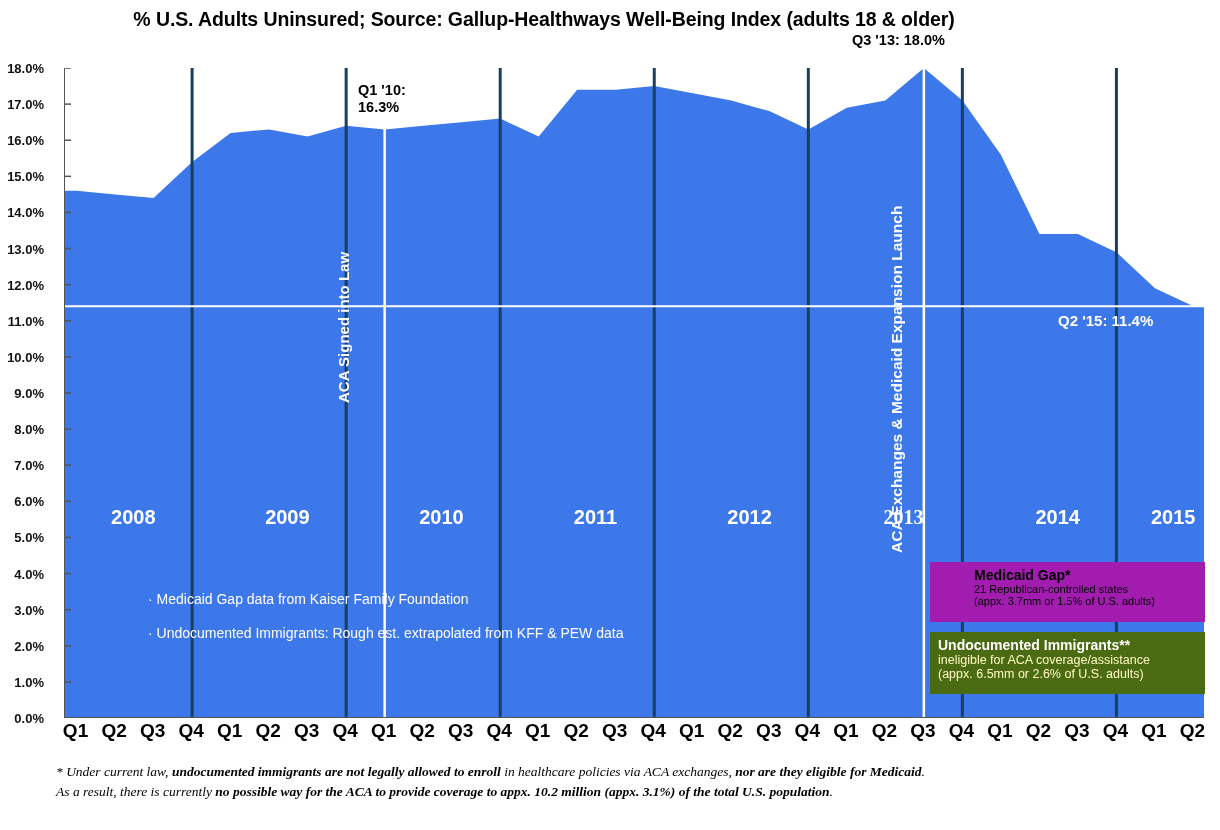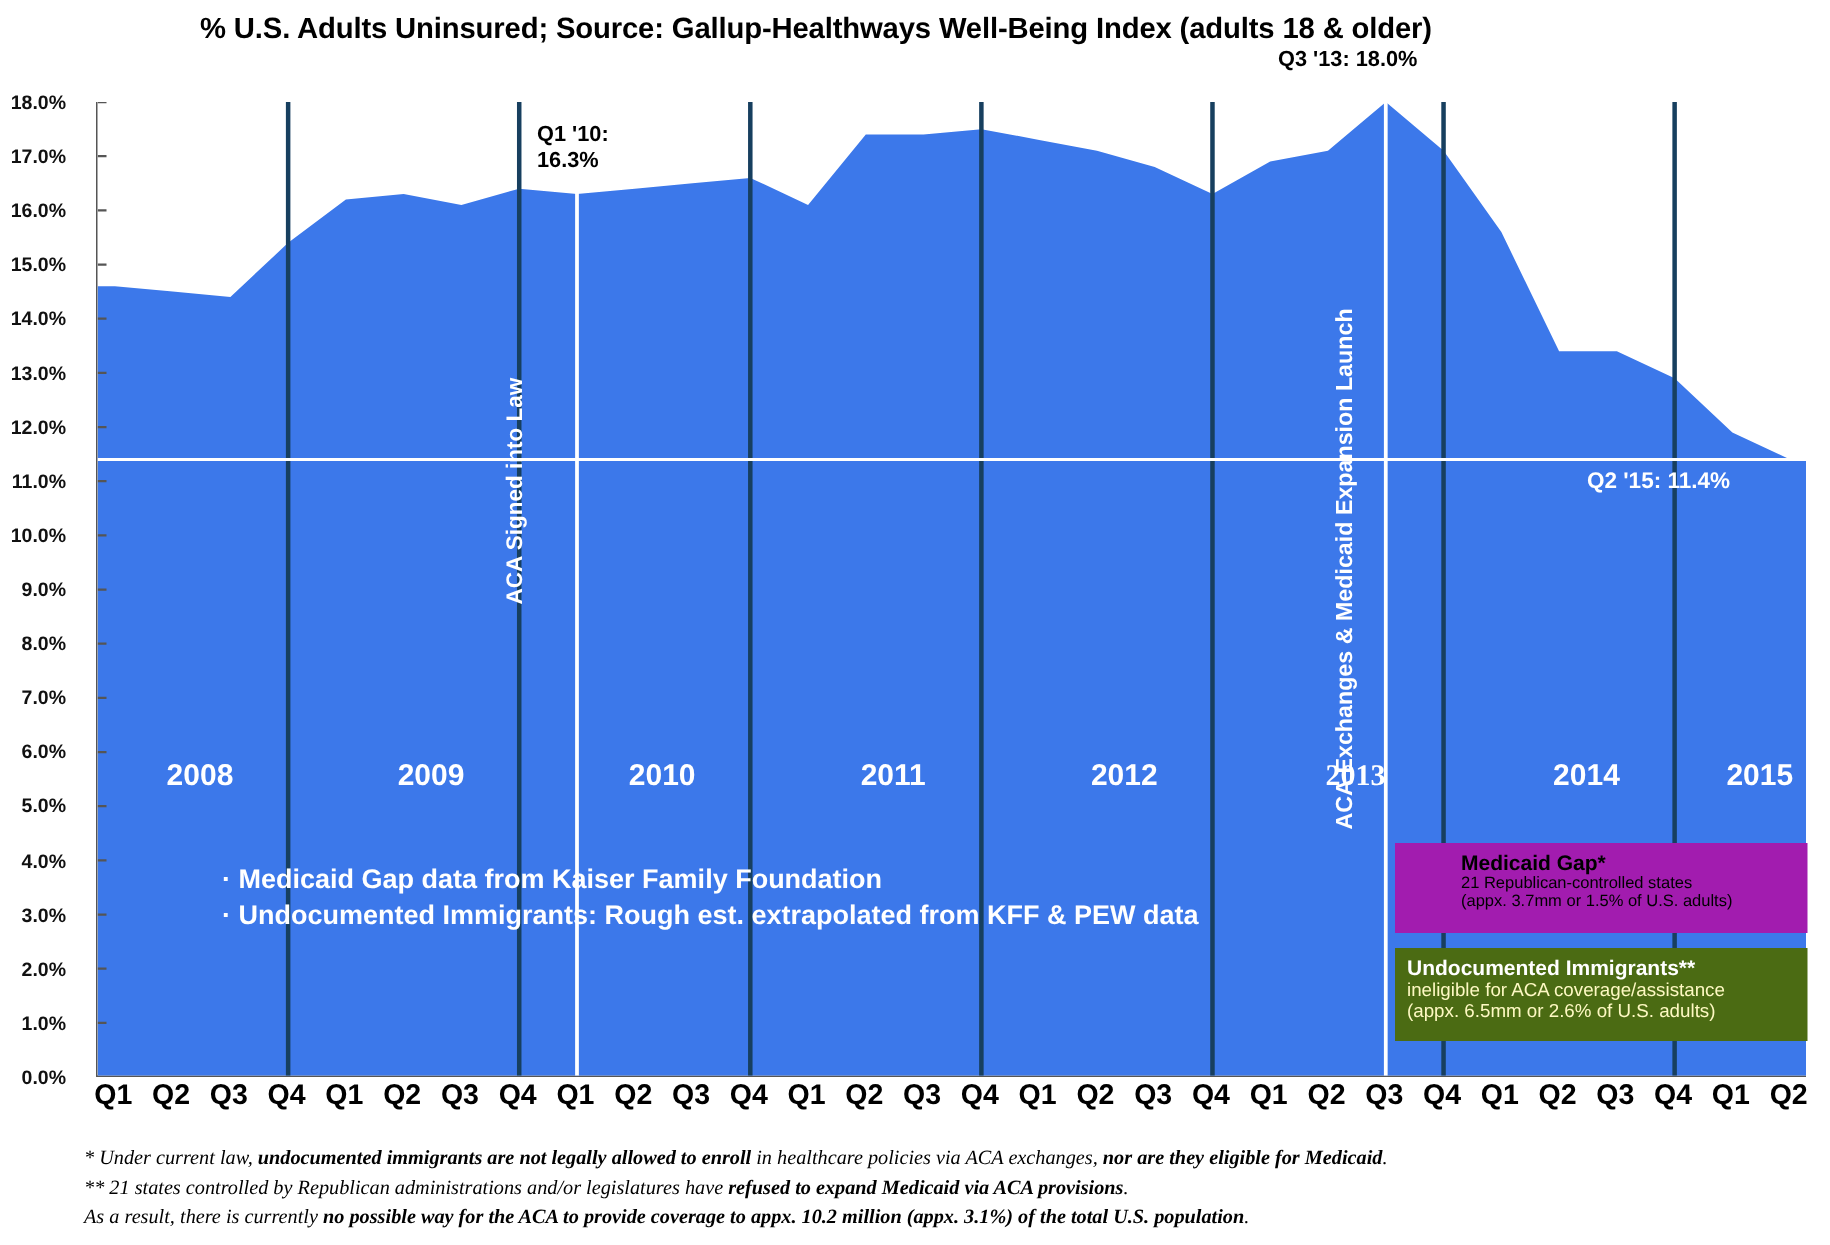--- a/index.html
+++ b/index.html
@@ -124,21 +124,21 @@
     background: #4b6b13;
   }
   #undocumented-box .lg-title { font-size: 14px; font-weight: bold; color:#fff; }
   #undocumented-box .lg-line { font-size: 12.5px; color:#fef9c3; }
   
   #credit {
     position: absolute;
     color: #ffffff;
   }
   #credit .c-main { font-size: 16.5px; font-weight: bold; }
-  #credit .c-sub { font-size: 18px; font-weight: bold; margin-top: 3px; }
+  #credit .c-sub { font-size: 14px; font-weight: normal; margin-top: 18px; }
   
   #footnotes {
     position: absolute;
     left: 56px; top: 762px;
     width: 1160px;
     font-family: "Liberation Serif", serif;
     font-size: 13.5px;
     font-style: italic;
     color: #000;
     line-height: 1.45;
@@ -275,20 +275,17 @@
     <div class="lg-title">Undocumented Immigrants**</div>
     <div class="lg-line">ineligible for ACA coverage/assistance</div>
     <div class="lg-line">(appx.  6.5mm or 2.6% of U.S. adults)</div>
   </div>
 
   <div id="footnotes">
     <div>
       <span>* Under current law, </span><b>undocumented immigrants are not legally allowed to enroll</b><span> in healthcare policies via ACA exchanges, </span><b>nor are they eligible for Medicaid</b><span>.</span>
     </div>
     <div>
-      <span>** 21 states controlled by Republican administrations and/or legislatures have </span><b>refused to expand Medicaid via ACA provisions</b><span>.</span>
-    </div>
-    <div>
       <span>As a result, there is currently </span><b>no possible way for the ACA to provide coverage to appx. 10.2 million (appx. 3.1%) of the total U.S. population</b><span>.</span>
     </div>
   </div>
 
 </div>
 
 </body></html>

